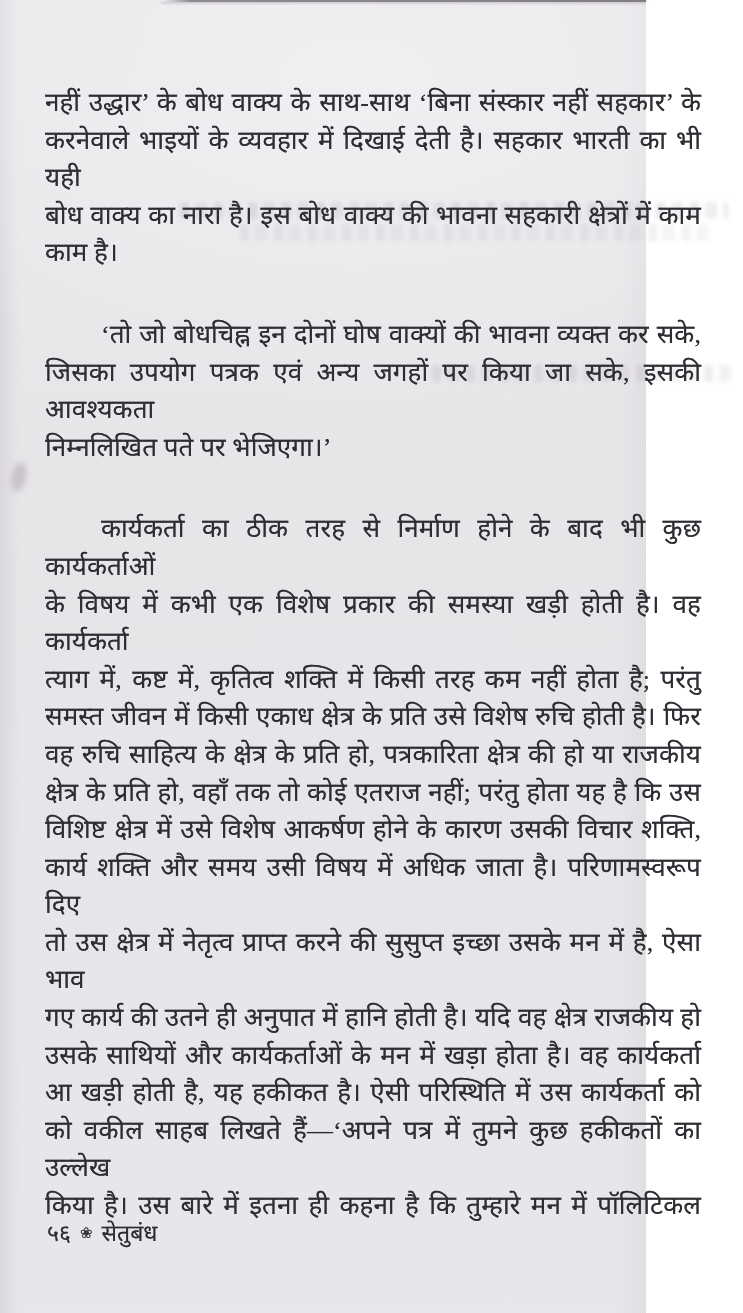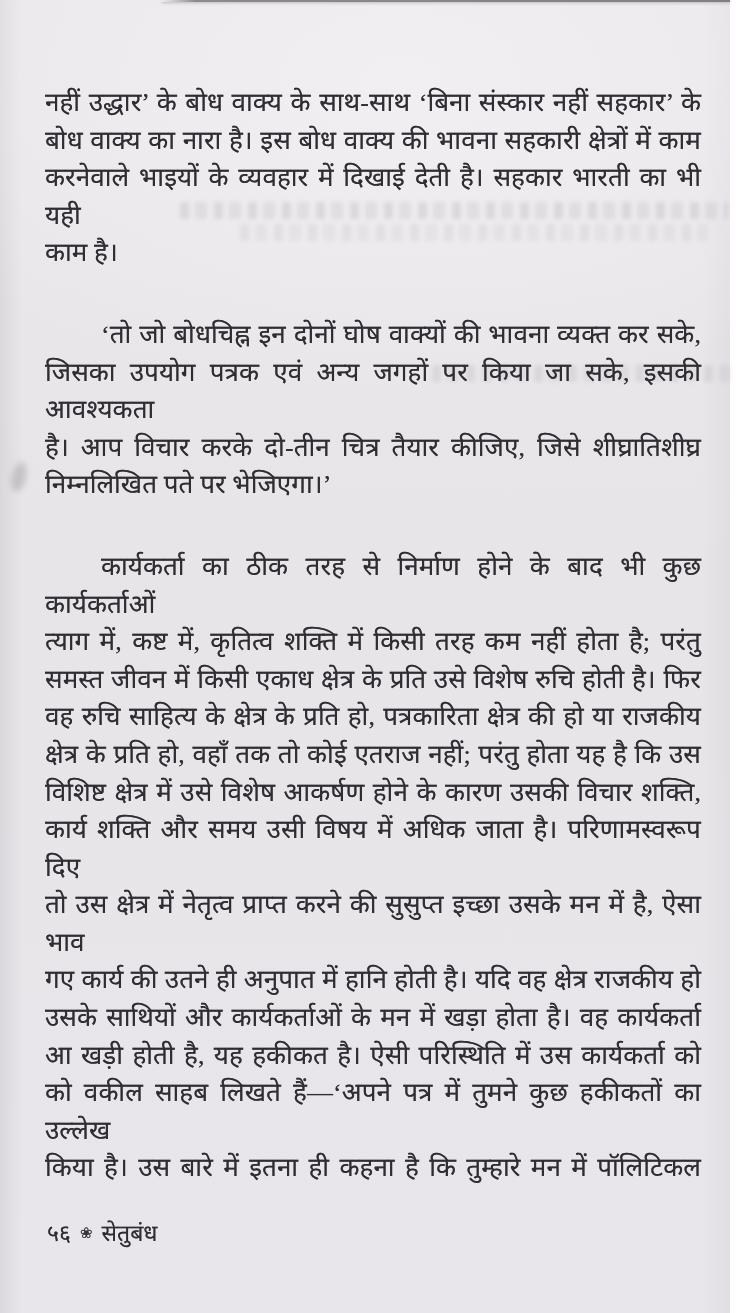--- a/index.html
+++ b/index.html
@@ -7,21 +7,21 @@
     padding: 0;
   }
   body {
     width: 743px;
     height: 1313px;
     overflow: hidden;
     font-family: "Liberation Serif", "DejaVu Serif", serif;
   }
   .page {
     position: relative;
-    width: 730px;
+    width: 646px;
     height: 1313px;
     color: #2f2d33;
     background:
       radial-gradient(ellipse 900px 520px at 55% 6%, #f1eff2 0%, rgba(241,239,242,0) 62%),
       linear-gradient(90deg, rgba(188,184,191,0.30) 0%, rgba(188,184,191,0) 3%),
       linear-gradient(270deg, rgba(200,196,203,0.22) 0%, rgba(200,196,203,0) 4%),
       linear-gradient(180deg, #eae8eb 0%, #e7e5e8 45%, #e8e6ea 100%);
   }
   
   .edge-top {
@@ -109,30 +109,30 @@
 
   <div class="edge-top"></div>
   <div class="ghost g1"></div>
   <div class="ghost g2"></div>
   <div class="ghost g3"></div>
   <div class="smudge"></div>
 
   <div class="text-block">
 
     <p class="line">नहीं उद्धार’ के बोध वाक्य के साथ-साथ ‘बिना संस्कार नहीं सहकार’ के</p>
+    <p class="line">करनेवाले भाइयों के व्यवहार में दिखाई देती है। सहकार भारती का भी यही</p>
     <p class="line">बोध वाक्य का नारा है। इस बोध वाक्य की भावना सहकारी क्षेत्रों में काम</p>
-    <p class="line">करनेवाले भाइयों के व्यवहार में दिखाई देती है। सहकार भारती का भी यही</p>
     <p class="line para-end">काम है।</p>
 
     <p class="line indent">‘तो जो बोधचिह्न इन दोनों घोष वाक्यों की भावना व्यक्त कर सके,</p>
     <p class="line">जिसका उपयोग पत्रक एवं अन्य जगहों पर किया जा सके, इसकी आवश्यकता</p>
-    <p class="line">है। आप विचार करके दो-तीन चित्र तैयार कीजिए, जिसे शीघ्रातिशीघ्र</p>
     <p class="line para-end">निम्नलिखित पते पर भेजिएगा।’</p>
 
     <p class="line indent">कार्यकर्ता का ठीक तरह से निर्माण होने के बाद भी कुछ कार्यकर्ताओं</p>
+    <p class="line">के विषय में कभी एक विशेष प्रकार की समस्या खड़ी होती है। वह कार्यकर्ता</p>
     <p class="line">त्याग में, कष्ट में, कृतित्व शक्ति में किसी तरह कम नहीं होता है; परंतु</p>
     <p class="line">समस्त जीवन में किसी एकाध क्षेत्र के प्रति उसे विशेष रुचि होती है। फिर</p>
     <p class="line">वह रुचि साहित्य के क्षेत्र के प्रति हो, पत्रकारिता क्षेत्र की हो या राजकीय</p>
     <p class="line">क्षेत्र के प्रति हो, वहाँ तक तो कोई एतराज नहीं; परंतु होता यह है कि उस</p>
     <p class="line">विशिष्ट क्षेत्र में उसे विशेष आकर्षण होने के कारण उसकी विचार शक्ति,</p>
     <p class="line">कार्य शक्ति और समय उसी विषय में अधिक जाता है। परिणामस्वरूप दिए</p>
     <p class="line">तो उस क्षेत्र में नेतृत्व प्राप्त करने की सुसुप्त इच्छा उसके मन में है, ऐसा भाव</p>
     <p class="line">गए कार्य की उतने ही अनुपात में हानि होती है। यदि वह क्षेत्र राजकीय हो</p>
     <p class="line">उसके साथियों और कार्यकर्ताओं के मन में खड़ा होता है। वह कार्यकर्ता</p>
     <p class="line">आ खड़ी होती है, यह हकीकत है। ऐसी परिस्थिति में उस कार्यकर्ता को</p>

